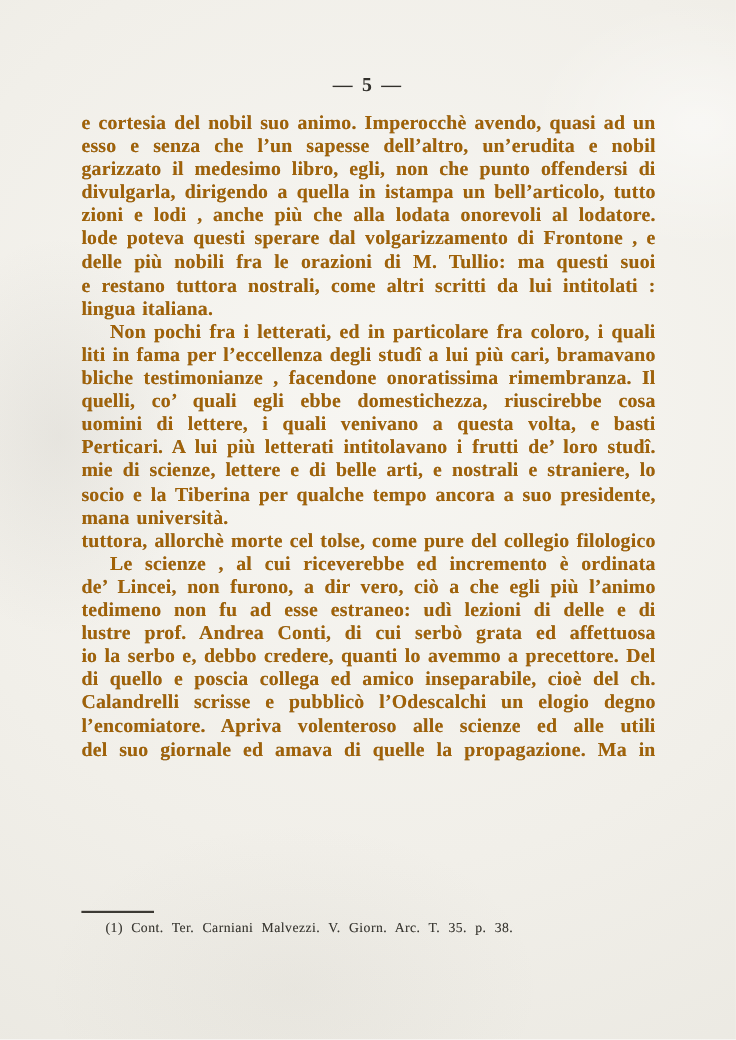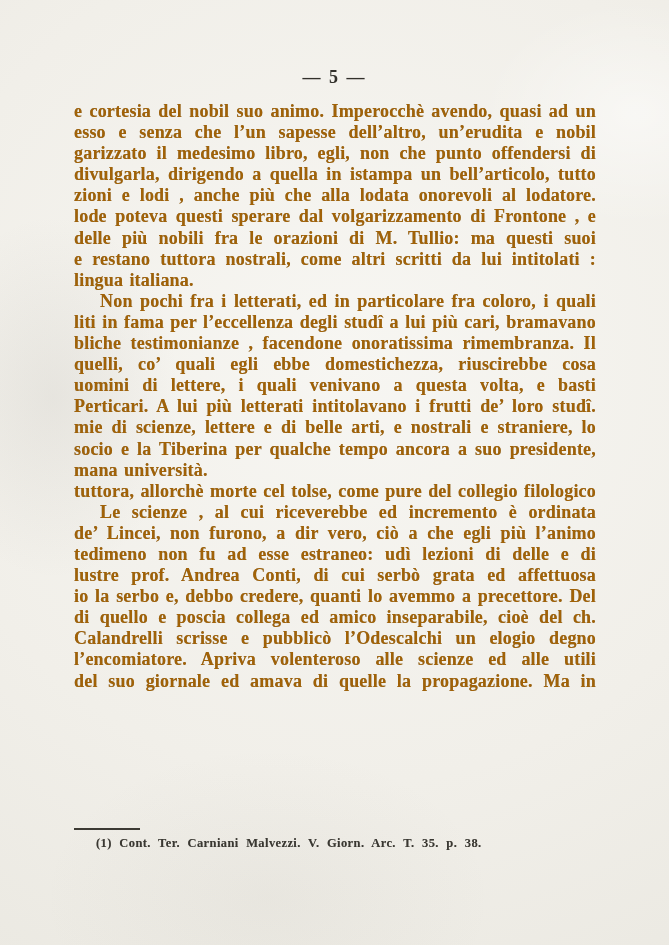--- a/index.html
+++ b/index.html
@@ -78,21 +78,21 @@
   }
   .footnote {
     position: absolute;
     left: 96px;
     top: 836px;
     width: 470px;
     font-size: 12.5px;
     word-spacing: 4px;
     letter-spacing: 0.4px;
     color: #3a3832;
-    font-weight: bold;
+    font-weight: normal;
     text-shadow: 0 0 0.4px rgba(58,56,50,0.4);
   }
 </style>
 </head>
 <body>
 
 <div class="scan-texture"></div>
 
 <div class="page-number">— 5 —</div>
 

